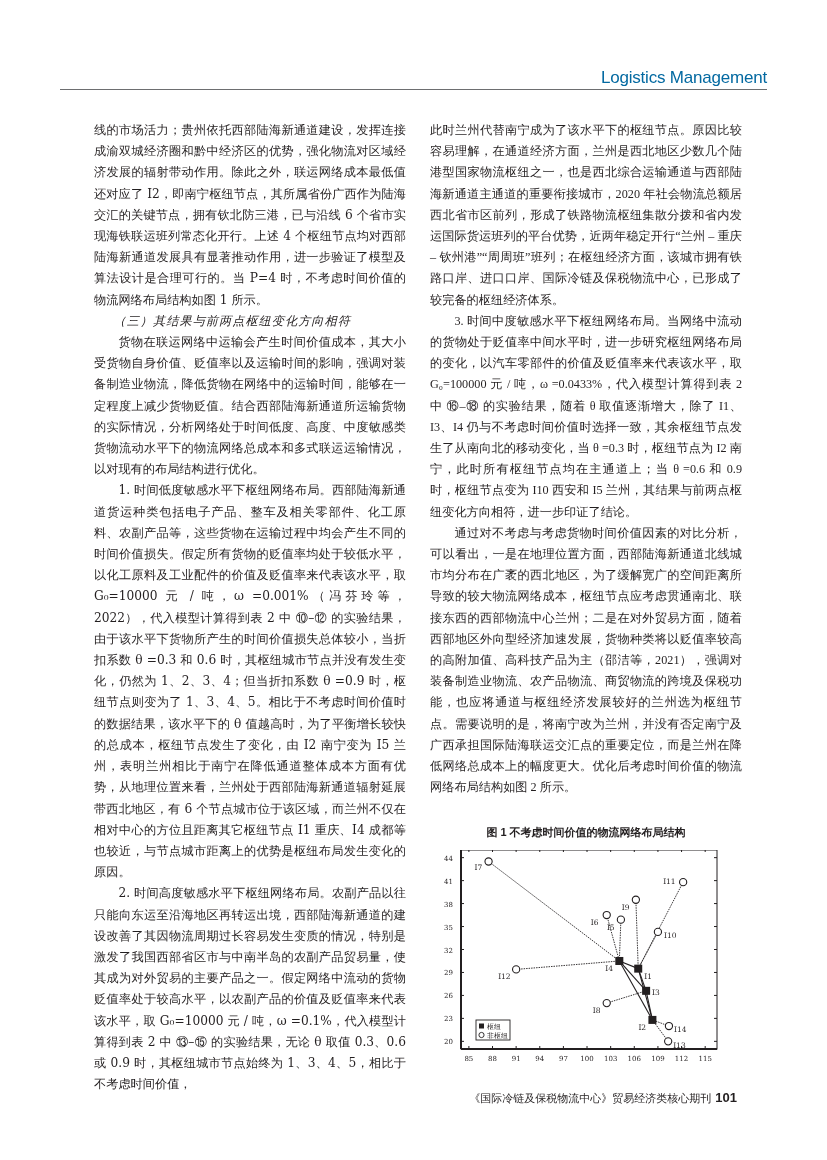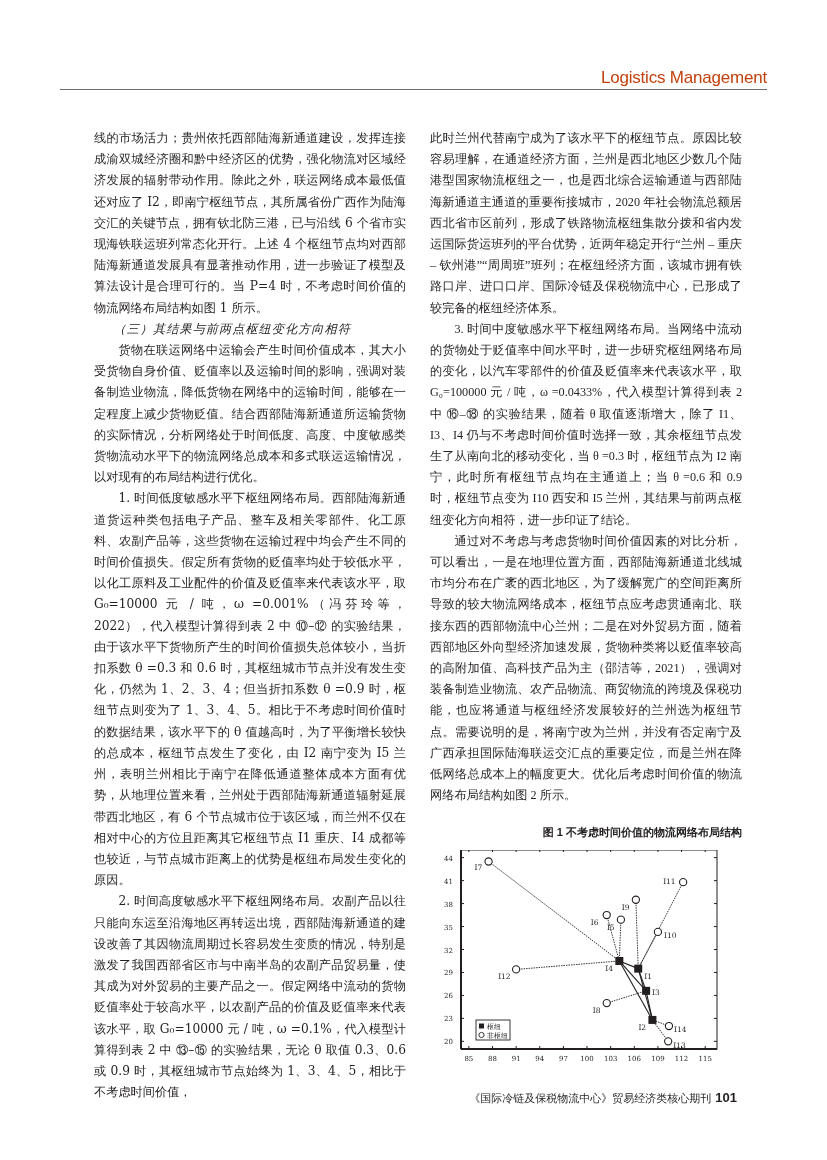--- a/index.html
+++ b/index.html
@@ -1,28 +1,28 @@
 <!DOCTYPE html>
 <html><head>
 <meta charset="utf-8">
 <style>
   html, body { margin: 0; padding: 0; background: #ffffff; }
   body { width: 827px; height: 1160px; position: relative; overflow: hidden;
          font-family: "DejaVu Serif", "Liberation Serif", serif; color: #231f20; }
   .header-title { position: absolute; right: 60px; top: 68px; font-family: "Liberation Sans", sans-serif;
-                  font-size: 17px; color: #c2410c; letter-spacing: -0.2px; }
+                  font-size: 17px; color: #0369a1; letter-spacing: -0.2px; }
   .header-rule { position: absolute; left: 60px; right: 60px; top: 89px; height: 1px; background: #6d6e70; }
   .col { position: absolute; top: 120px; width: 312px; font-size: 12.2px; line-height: 21.2px;
          text-align: justify; text-justify: inter-ideograph; }
   .col.left { left: 94px; }
   .col.right { left: 430px; font-family: Liberation Serif, serif; }
   .col p { margin: 0; text-indent: 2em; }
-  .col p.noindent { text-indent: 0; margin-top: 8px; }
+  .col p.noindent { text-indent: 0; }
   .col .subhead { text-indent: 1.6em; font-style: italic; letter-spacing: 1px; }
-  .fig-caption { position: absolute; left: 430px; width: 312px; top: 825px; text-align: right;
+  .fig-caption { position: absolute; left: 430px; width: 312px; top: 825px; text-align: center;
                  font-family: "Liberation Sans", sans-serif; font-size: 11px; font-weight: bold; }
   .figure { position: absolute; left: 440px; top: 850px; width: 300px; height: 222px; }
   .figure svg text { font-family: "DejaVu Serif", serif; }
   .footer { position: absolute; right: 90px; top: 1090px; font-family: "Liberation Sans", sans-serif;
             font-size: 11px; color: #231f20; }
   .footer .page-num { font-weight: bold; font-size: 13px; margin-left: 4px; }
 </style>
 </head>
 <body>
 

